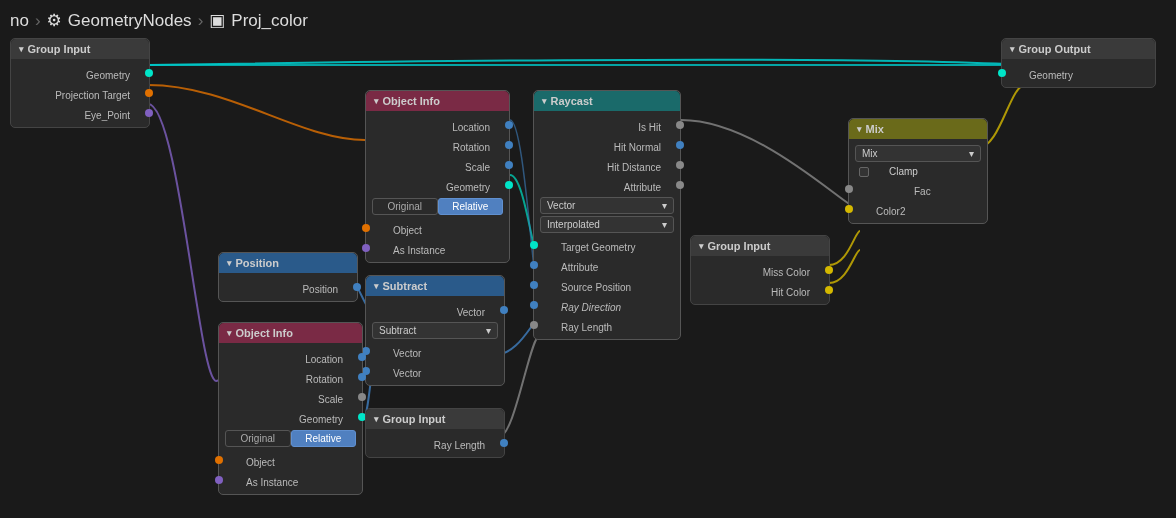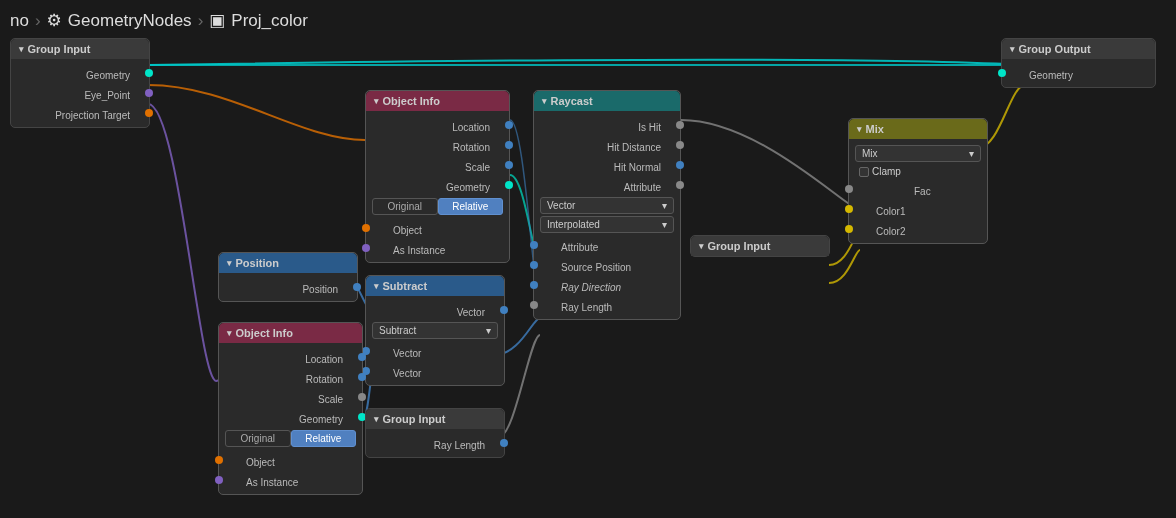--- a/index.html
+++ b/index.html
@@ -204,21 +204,21 @@
       color: #ccc;
       display: flex;
       align-items: center;
       justify-content: space-between;
     }
 
     
     .checkbox-row {
       display: flex;
       align-items: center;
-      gap: 3px;
+      gap: 20px;
       padding: 2px 10px;
       font-size: 10px;
     }
     .checkbox { width: 10px; height: 10px; border: 1px solid #666; background: #333; border-radius: 2px; }
 
     
     #wire-canvas {
       position: absolute;
       top: 0;
       left: 0;
@@ -281,26 +281,26 @@
   <div class="node-header">
     <span class="chevron">▾</span>
     <span>Group Input</span>
   </div>
   <div class="node-body">
     <div class="node-row right">
       <span class="label-right">Geometry</span>
       <div class="socket right-s cyan"></div>
     </div>
     <div class="node-row right">
+      <span class="label-right">Projection Target</span>
+      <div class="socket right-s orange"></div>
+    </div>
+    <div class="node-row right">
       <span class="label-right">Eye_Point</span>
       <div class="socket right-s purple"></div>
-    </div>
-    <div class="node-row right">
-      <span class="label-right">Projection Target</span>
-      <div class="socket right-s orange"></div>
     </div>
   </div>
 </div>
 
 <div class="node" id="group-output">
   <div class="node-header">
     <span class="chevron">▾</span>
     <span>Group Output</span>
   </div>
   <div class="node-body">
@@ -352,40 +352,44 @@
   <div class="node-header">
     <span class="chevron">▾</span>
     <span>Raycast</span>
   </div>
   <div class="node-body">
     <div class="node-row right">
       <span class="label-right">Is Hit</span>
       <div class="socket right-s gray"></div>
     </div>
     <div class="node-row right">
+      <span class="label-right">Hit Normal</span>
+      <div class="socket right-s blue"></div>
+    </div>
+    <div class="node-row right">
       <span class="label-right">Hit Distance</span>
       <div class="socket right-s gray"></div>
-    </div>
-    <div class="node-row right">
-      <span class="label-right">Hit Normal</span>
-      <div class="socket right-s blue"></div>
     </div>
     <div class="node-row right">
       <span class="label-right">Attribute</span>
       <div class="socket right-s gray"></div>
     </div>
     <div class="node-dropdown">
       <span>Vector</span>
         <span>▾</span>
     </div>
     <div class="node-dropdown">
       <span>Interpolated</span>
         <span>▾</span>
     </div>
     <div class="node-row left">
+      <div class="socket left-s cyan"></div>
+      <span class="label-left" style="padding-left:8px;">Target Geometry</span>
+    </div>
+    <div class="node-row left">
       <div class="socket left-s blue"></div>
       <span class="label-left" style="padding-left:8px;">Attribute</span>
     </div>
     <div class="node-row left">
       <div class="socket left-s blue"></div>
       <span class="label-left" style="padding-left:8px;">Source Position</span>
     </div>
     <div class="node-row left">
       <div class="socket left-s blue"></div>
       <span class="label-left" style="padding-left:8px;font-style:italic;">Ray Direction</span>
@@ -410,24 +414,20 @@
     <div class="checkbox-row">
       <div class="checkbox"></div>
       <span>Clamp</span>
     </div>
     <div class="node-row left">
       <div class="socket left-s gray"></div>
       <span class="label-left" style="padding-left:8px;margin-left:38px;">Fac</span>
     </div>
     <div class="node-row left">
       <div class="socket left-s yellow"></div>
-      <span class="label-left" style="padding-left:8px;">Color1</span>
-    </div>
-    <div class="node-row left">
-      <div class="socket left-s yellow"></div>
       <span class="label-left" style="padding-left:8px;">Color2</span>
     </div>
   </div>
 </div>
 
 <div class="node" id="position-node">
   <div class="node-header">
     <span class="chevron">▾</span>
     <span>Position</span>
   </div>
@@ -462,20 +462,30 @@
       <span class="label-left" style="padding-left:8px;">Vector</span>
     </div>
   </div>
 </div>
 
 <div class="node" id="group-input-mid">
   <div class="node-header">
     <span class="chevron">▾</span>
     <span>Group Input</span>
   </div>
+  <div class="node-body">
+    <div class="node-row right">
+      <span class="label-right">Miss Color</span>
+      <div class="socket right-s yellow"></div>
+    </div>
+    <div class="node-row right">
+      <span class="label-right">Hit Color</span>
+      <div class="socket right-s yellow"></div>
+    </div>
+  </div>
 </div>
 
 <div class="node" id="object-info-bottom">
   <div class="node-header">
     <span class="chevron">▾</span>
     <span>Object Info</span>
   </div>
   <div class="node-body">
     <div class="node-row right">
       <span class="label-right">Location</span>

